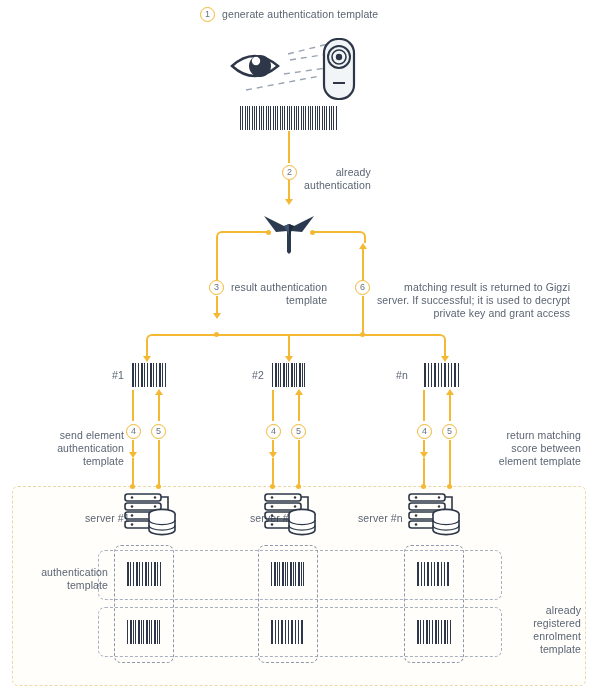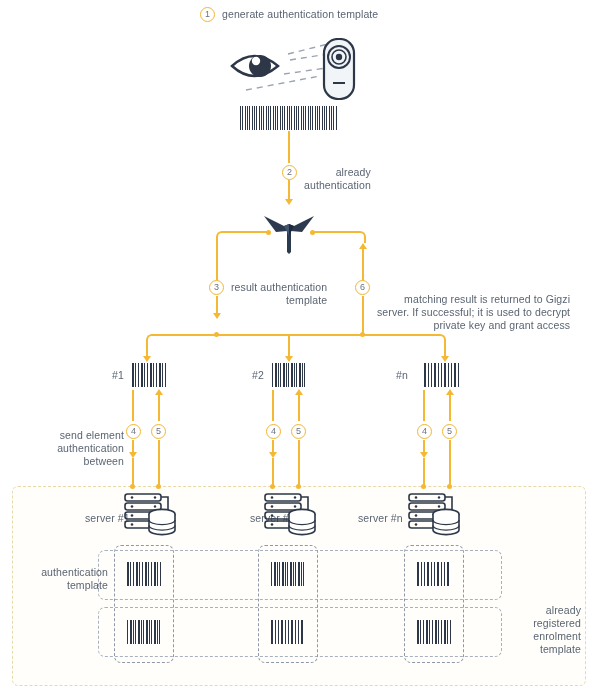--- a/index.html
+++ b/index.html
@@ -182,21 +182,21 @@
 template</div>
   <div class="ln v" style="left:216px; top:296px; height:20px;"></div>
   <div class="arrow down" style="left:213px; top:313px;"></div>
 
   <div class="dot" style="left:310px; top:230px;"></div>
   <div class="ln h" style="left:314px; top:231px; width:46px;"></div>
   <div class="elbow" style="left:354px; top:231px; width:12px; height:12px; border-width:2px 2px 0 0; border-top-right-radius:6px;"></div>
   <div class="arrow up" style="left:359px; top:243px;"></div>
   <div class="ln v" style="left:362px; top:248px; height:33px;"></div>
   <div class="step" style="left:355px; top:280px;">6</div>
-  <div class="lbl abs" style="left:377px; top:281px;margin-top:12px;">matching result is returned to Gigzi
+  <div class="lbl abs" style="left:377px; top:281px;">matching result is returned to Gigzi
 server. If successful; it is used to decrypt
 private key and grant access</div>
   <div class="ln v" style="left:362px; top:296px; height:38px;"></div>
 
   <div class="dot" style="left:214px; top:332px;"></div>
   <div class="dot" style="left:360px; top:332px;"></div>
   <div class="ln h" style="left:152px; top:334px; width:288px;"></div>
   <div class="elbow" style="left:146px; top:334px; width:12px; height:12px; border-width:2px 0 0 2px; border-top-left-radius:6px;"></div>
   <div class="elbow" style="left:434px; top:334px; width:12px; height:12px; border-width:2px 2px 0 0; border-top-right-radius:6px;"></div>
 
@@ -224,21 +224,21 @@
   <div class="dot" style="left:130px; top:484px;"></div>
 
   <div class="arrow up" style="left:155px; top:389px;"></div>
   <div class="ln v" style="left:158px; top:394px; height:27px;"></div>
   <div class="step" style="left:151px; top:424px;">5</div>
   <div class="ln v" style="left:158px; top:440px; height:47px;"></div>
   <div class="dot" style="left:156px; top:484px;"></div>
 
   <div class="lbl abs" style="left:44px; top:429px; width:80px;">send element
 authentication
-between</div>
+template</div>
 
   <div class="ln v" style="left:272px; top:390px; height:31px;"></div>
   <div class="step" style="left:266px; top:424px;">4</div>
   <div class="ln v" style="left:272px; top:440px; height:14px;"></div>
   <div class="arrow down" style="left:269px; top:452px;"></div>
   <div class="ln v" style="left:272px; top:458px; height:29px;"></div>
   <div class="dot" style="left:270px; top:484px;"></div>
 
   <div class="arrow up" style="left:295px; top:389px;"></div>
   <div class="ln v" style="left:298px; top:394px; height:27px;"></div>
@@ -252,20 +252,23 @@
   <div class="arrow down" style="left:420px; top:452px;"></div>
   <div class="ln v" style="left:423px; top:458px; height:29px;"></div>
   <div class="dot" style="left:421px; top:484px;"></div>
 
   <div class="arrow up" style="left:446px; top:389px;"></div>
   <div class="ln v" style="left:449px; top:394px; height:27px;"></div>
   <div class="step" style="left:442px; top:424px;">5</div>
   <div class="ln v" style="left:449px; top:440px; height:47px;"></div>
   <div class="dot" style="left:447px; top:484px;"></div>
 
+  <div class="lbl abs" style="left:461px; top:429px; width:120px;">return matching
+score between
+element template</div>
 
   <div id="servers-container"></div>
 
   <div class="lbl abs" style="left:74px; top:512px; z-index:5;margin-left:11px;">server #1</div>
   <div class="abs" style="left:122px; top:492px; width:56px; height:46px; z-index:5;">
     <svg width="56" height="46" viewBox="0 0 56 46">
       <g fill="none" stroke="#2d3748" stroke-width="1.6">
         <rect x="3" y="2" width="36" height="7" rx="2.5"></rect>
         <rect x="3" y="11" width="36" height="7" rx="2.5"></rect>
         <rect x="3" y="20" width="36" height="7" rx="2.5"></rect>

